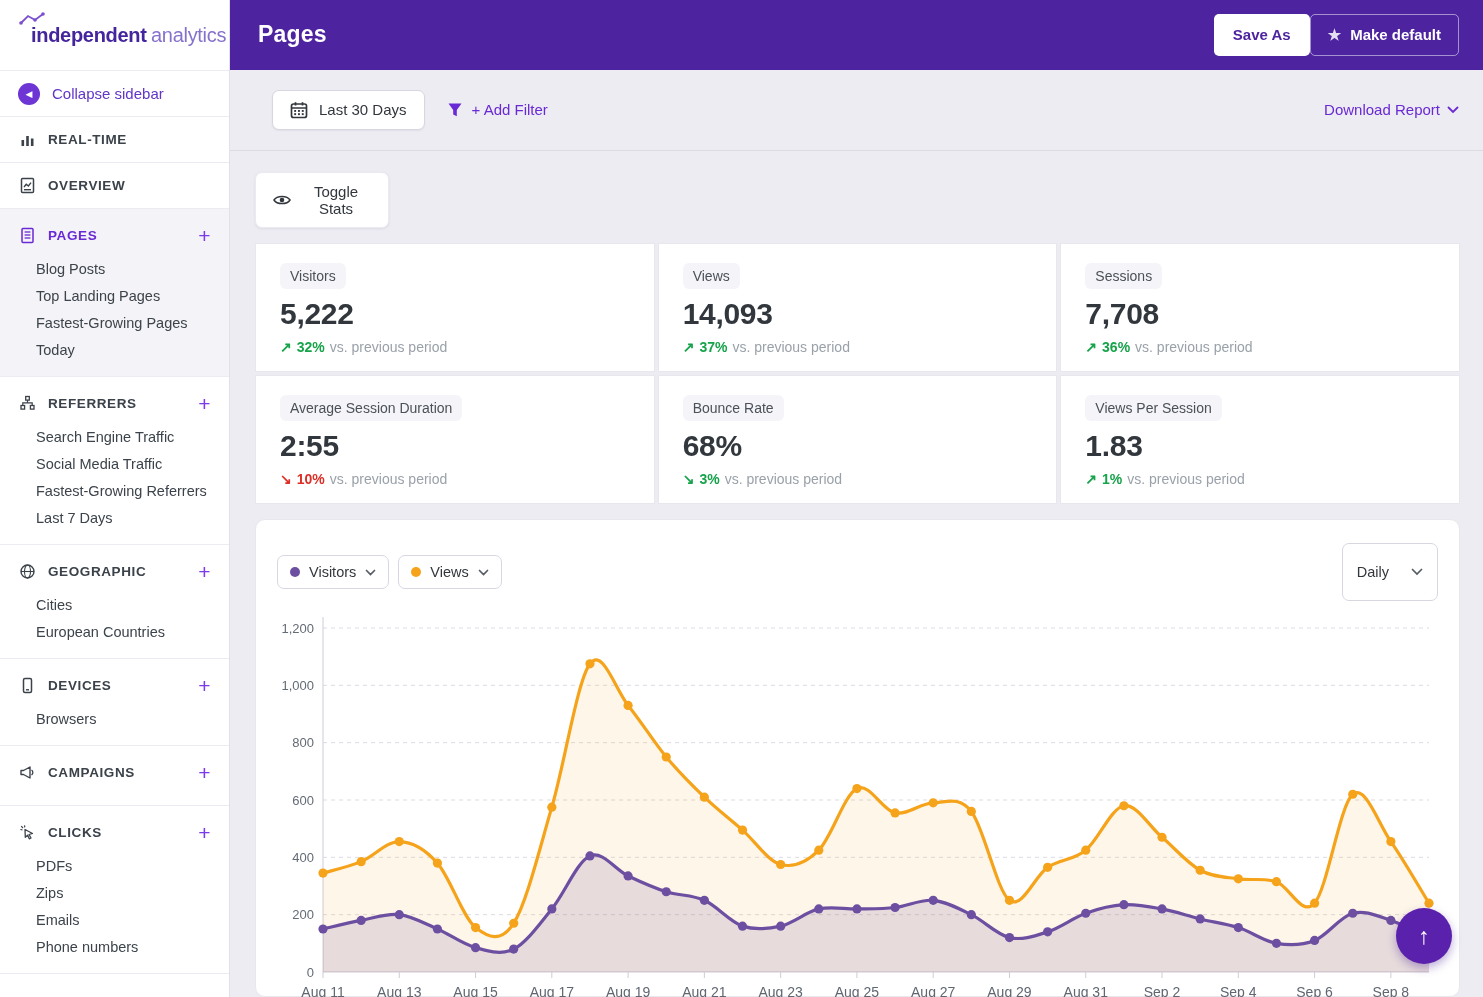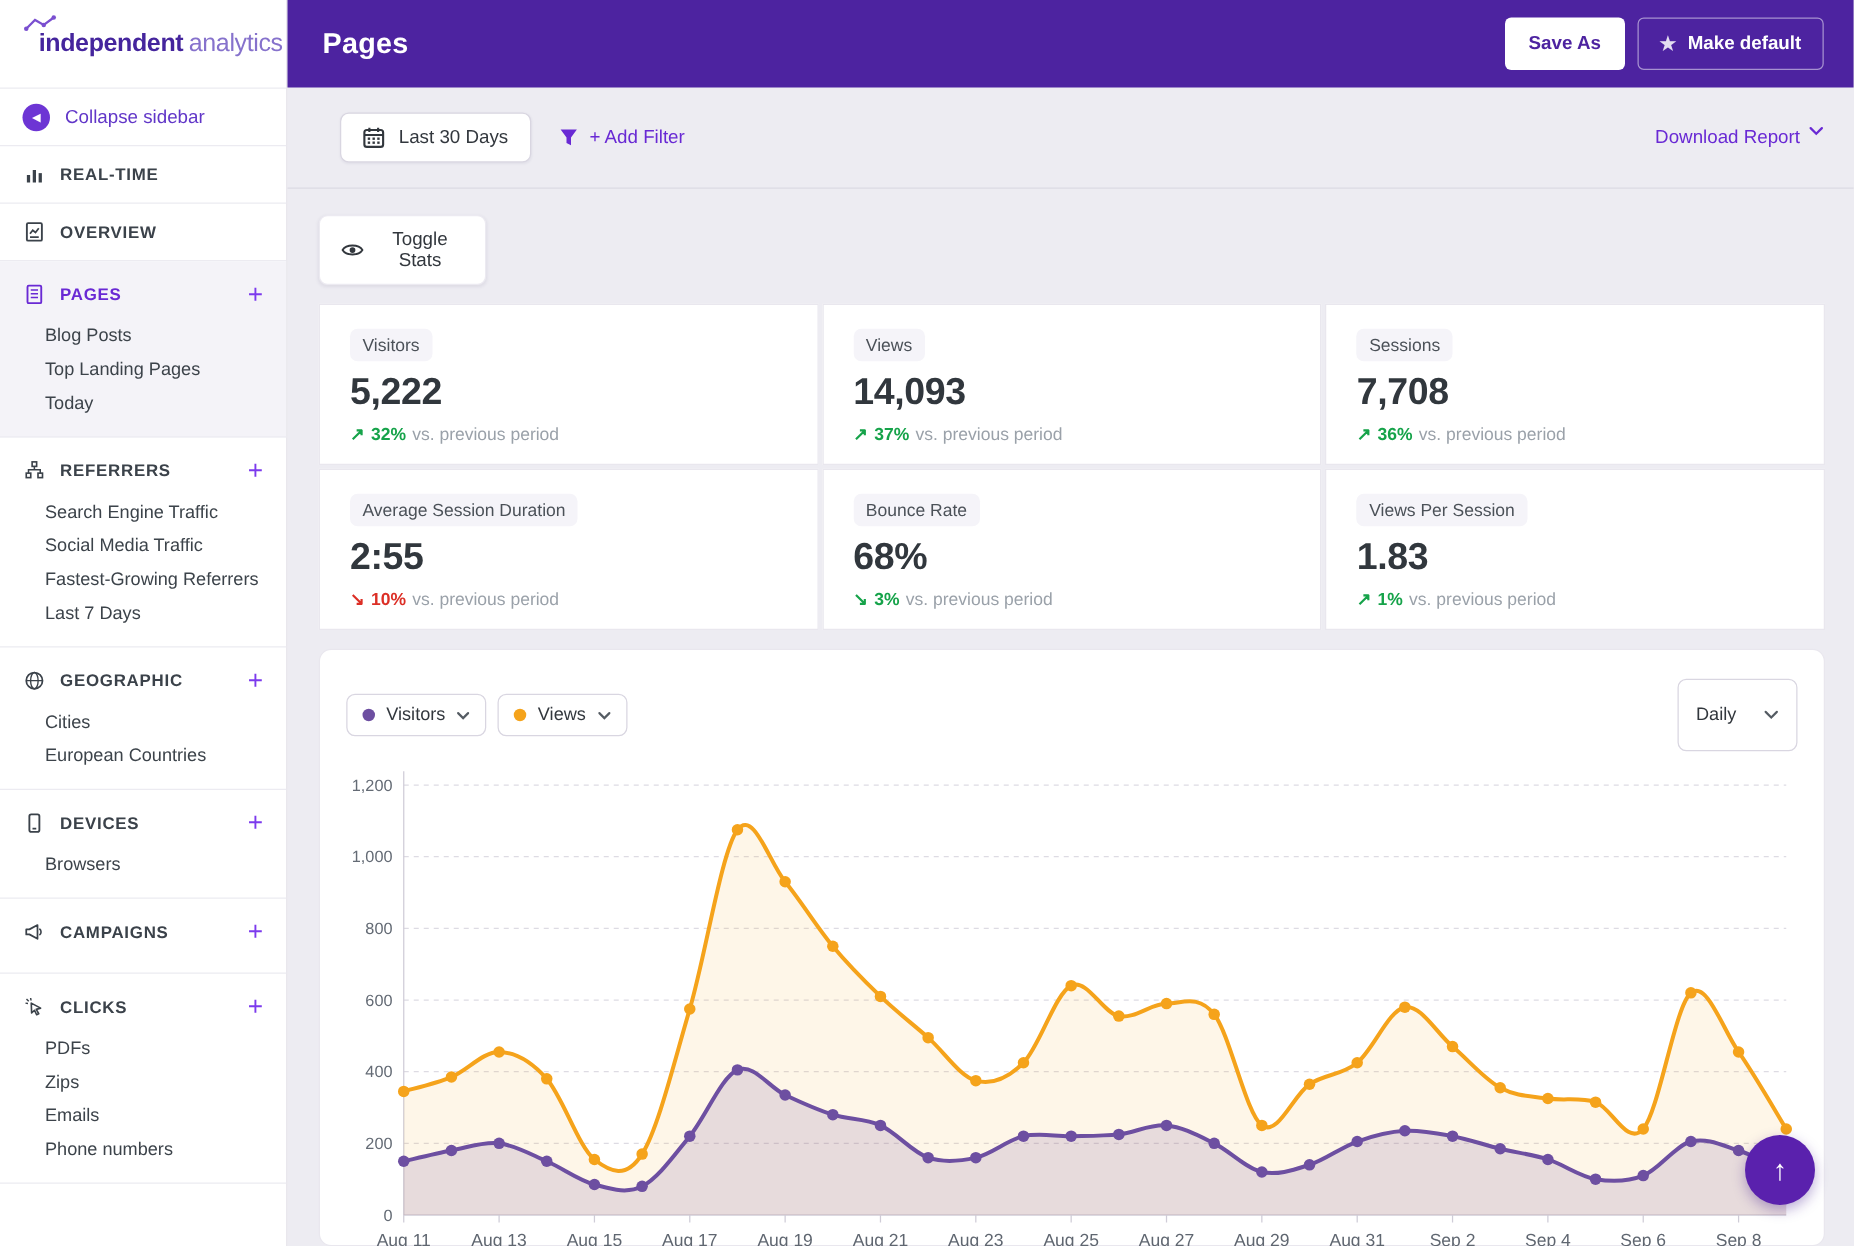--- a/index.html
+++ b/index.html
@@ -20,29 +20,29 @@
   .sec-head { height:40px; display:flex; align-items:center; gap:12px; padding:0 18px; font-size:13.5px; font-weight:700; letter-spacing:.6px; color:#3b424a; cursor:pointer; }
   .side-section.active .sec-head { color:#6929d4; }
   .sec-plus { margin-left:auto; color:#7c3aed; font-size:21px; font-weight:400; line-height:1; cursor:pointer; }
   .sec-item { padding:5.5px 10px 5.5px 36px; font-size:14.5px; color:#3c434a; cursor:pointer; }
   .icon16 { width:18px; height:18px; flex:none; display:flex; align-items:center; justify-content:center; }
 
   
   .main { flex:1; display:flex; flex-direction:column; }
   .topbar { height:70px; display:flex; align-items:center; padding:0 24px 0 28px; }
   .page-title { color:#fff; font-size:23px; font-weight:700; letter-spacing:.2px; }
-  .topbar-actions { margin-left:auto; display:flex; gap:10px; }
+  .topbar-actions { margin-left:auto; display:flex; }
   .btn-saveas { background:#fff; border:none; border-radius:5px; padding:11px 19px; font-size:15px; font-weight:600; cursor:pointer; font-family:inherit; }
   .btn-makedefault { background:transparent; border:1px solid rgba(255,255,255,.5); border-radius:5px; padding:11px 17px; font-size:15px; font-weight:600; color:#fff; cursor:pointer; display:flex; align-items:center; gap:9px; font-family:inherit; }
   .star { color:rgba(255,255,255,.85); font-size:15px; }
 
   .filterbar { height:82px; display:flex; align-items:center; padding:0 24px 0 42px; border-bottom:1px solid #dcdae3; }
   .btn-date { background:#fff; border:1px solid #d9d6e1; border-radius:7px; box-shadow:0 1px 2px rgba(40,30,80,.06); padding:10px 17px; display:flex; align-items:center; gap:11px; font-size:15px; color:#32373d; cursor:pointer; font-family:inherit; }
   .add-filter { display:flex; align-items:center; gap:9px; margin-left:22px; font-size:15px; font-weight:500; cursor:pointer; }
-  .download { margin-left:auto; display:flex; align-items:flex-start; gap:7px; font-size:15px; cursor:pointer; }
+  .download { margin-left:auto; display:flex; align-items:center; gap:7px; font-size:15px; cursor:pointer; }
 
   .content { padding:21px 23px 0 25px; }
   .btn-toggle { background:#fff; border:1px solid #eceaf1; border-radius:7px; box-shadow:0 1px 3px rgba(40,30,80,.08); padding:10px 17px; display:flex; align-items:center; gap:10px; font-size:15px; color:#32373d; cursor:pointer; font-family:inherit; }
 
   .stats-grid { display:grid; grid-template-columns:1fr 1fr 1fr; gap:3px; margin-top:15px; }
   .stat-card { background:#fff; border:1px solid #e9e7ee; height:129px; padding:19px 24px; }
   .stat-badge { display:inline-block; background:#f5f4f9; border-radius:6px; padding:5px 10px; font-size:14px; color:#4b5158; }
   .stat-value { font-size:30px; font-weight:600; color:#31373d; letter-spacing:-.3px; margin-top:8px; }
   .stat-trend { margin-top:8px; font-size:14px; color:#9aa1a9; display:flex; align-items:center; gap:5px; }
   .trend-arrow { font-size:14px; font-weight:700; }
@@ -111,20 +111,21 @@
             <line x1="5.6" y1="5" x2="11.4" y2="5" stroke="#6929d4" stroke-width="1.3"></line>
             <line x1="5.6" y1="8" x2="11.4" y2="8" stroke="#6929d4" stroke-width="1.3"></line>
             <line x1="5.6" y1="11" x2="11.4" y2="11" stroke="#6929d4" stroke-width="1.3"></line>
           </svg>
       </span>
       <span>PAGES</span>
       <span class="sec-plus">+</span>
     </div>
     <div class="sec-item">Blog Posts</div>
     <div class="sec-item">Top Landing Pages</div>
+    <div class="sec-item">Fastest-Growing Pages</div>
     <div class="sec-item">Today</div>
   </div>
 
   <div class="side-section">
     <div class="sec-head">
       <span class="icon16">
         <svg width="17" height="17" viewBox="0 0 17 17">
             <rect x="6.7" y="1.5" width="3.6" height="3.6" fill="none" stroke="#3b424a" stroke-width="1.3"></rect>
             <rect x="2" y="10.5" width="3.6" height="3.6" fill="none" stroke="#3b424a" stroke-width="1.3"></rect>
             <rect x="11.4" y="10.5" width="3.6" height="3.6" fill="none" stroke="#3b424a" stroke-width="1.3"></rect>

